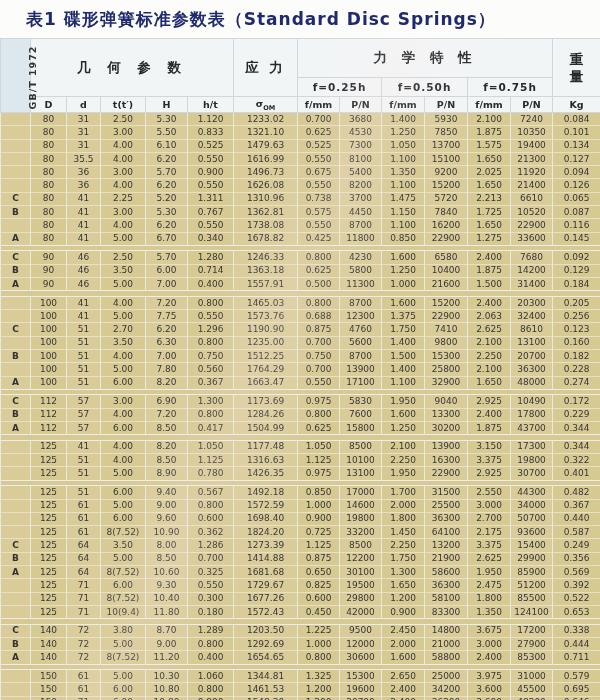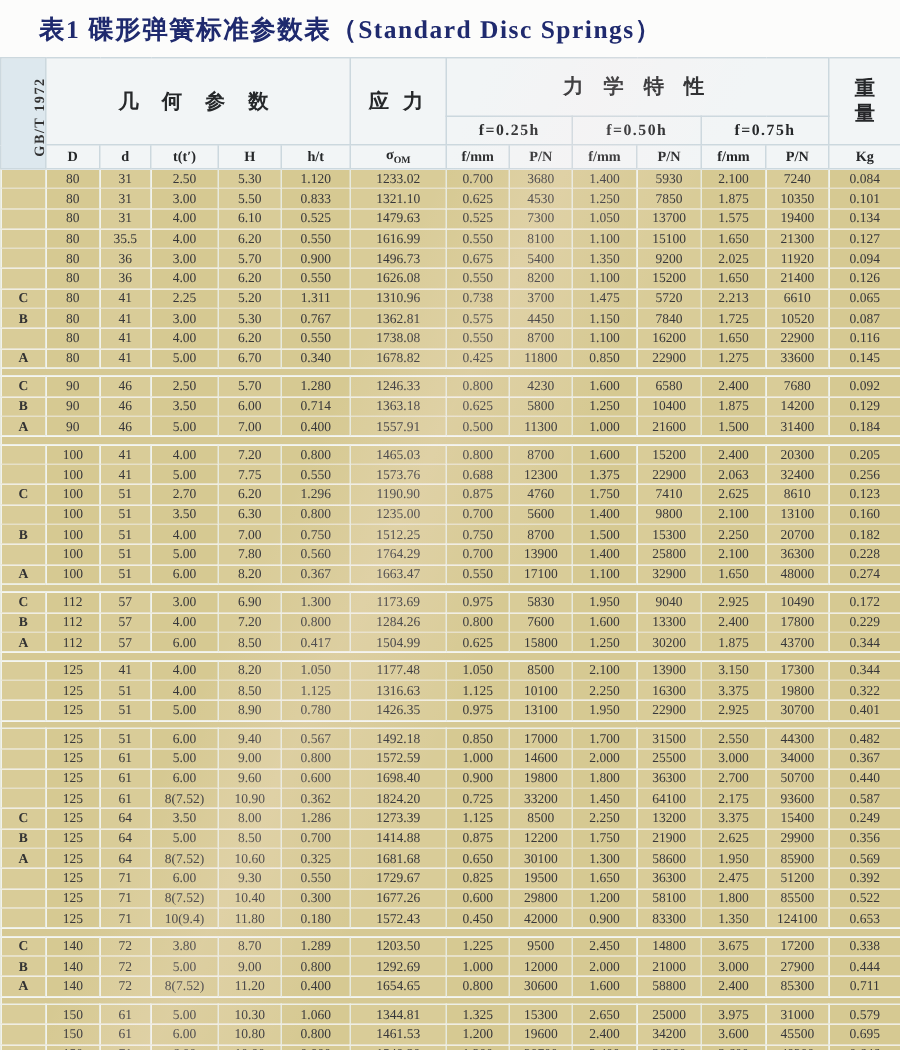--- a/index.html
+++ b/index.html
@@ -2,21 +2,21 @@
 <html style="--title-color: #1f2a6e; --header-bg: #f2f5f6; --gbt-bg: #dde8ee; --cell-bg: #d9cc98; --cell-bg-alt: #d6c992; --gap-bg: #d6c994; --grid-line: #e7eade; --text-color: #37373a;"><head>
 <meta charset="utf-8">
 <style>
   html,body{margin:0;padding:0;}
   body{
     width:600px;height:700px;overflow:hidden;
     background:#fcfcfb;
     font-family:"DejaVu Sans","Liberation Sans",sans-serif;
     position:relative;
   }
-  .page{width:512px;height:700px;position:relative;font-family:Liberation Serif, serif;}
+  .page{width:512px;height:700px;position:relative;}
   .title{
     height:30px;
     padding:8px 0 0 26px;
     font-size:17px;
     font-weight:bold;
     color:var(--title-color,#1f2a6e);
     letter-spacing:1px;
     white-space:nowrap;
   }
   table.spring-table{

